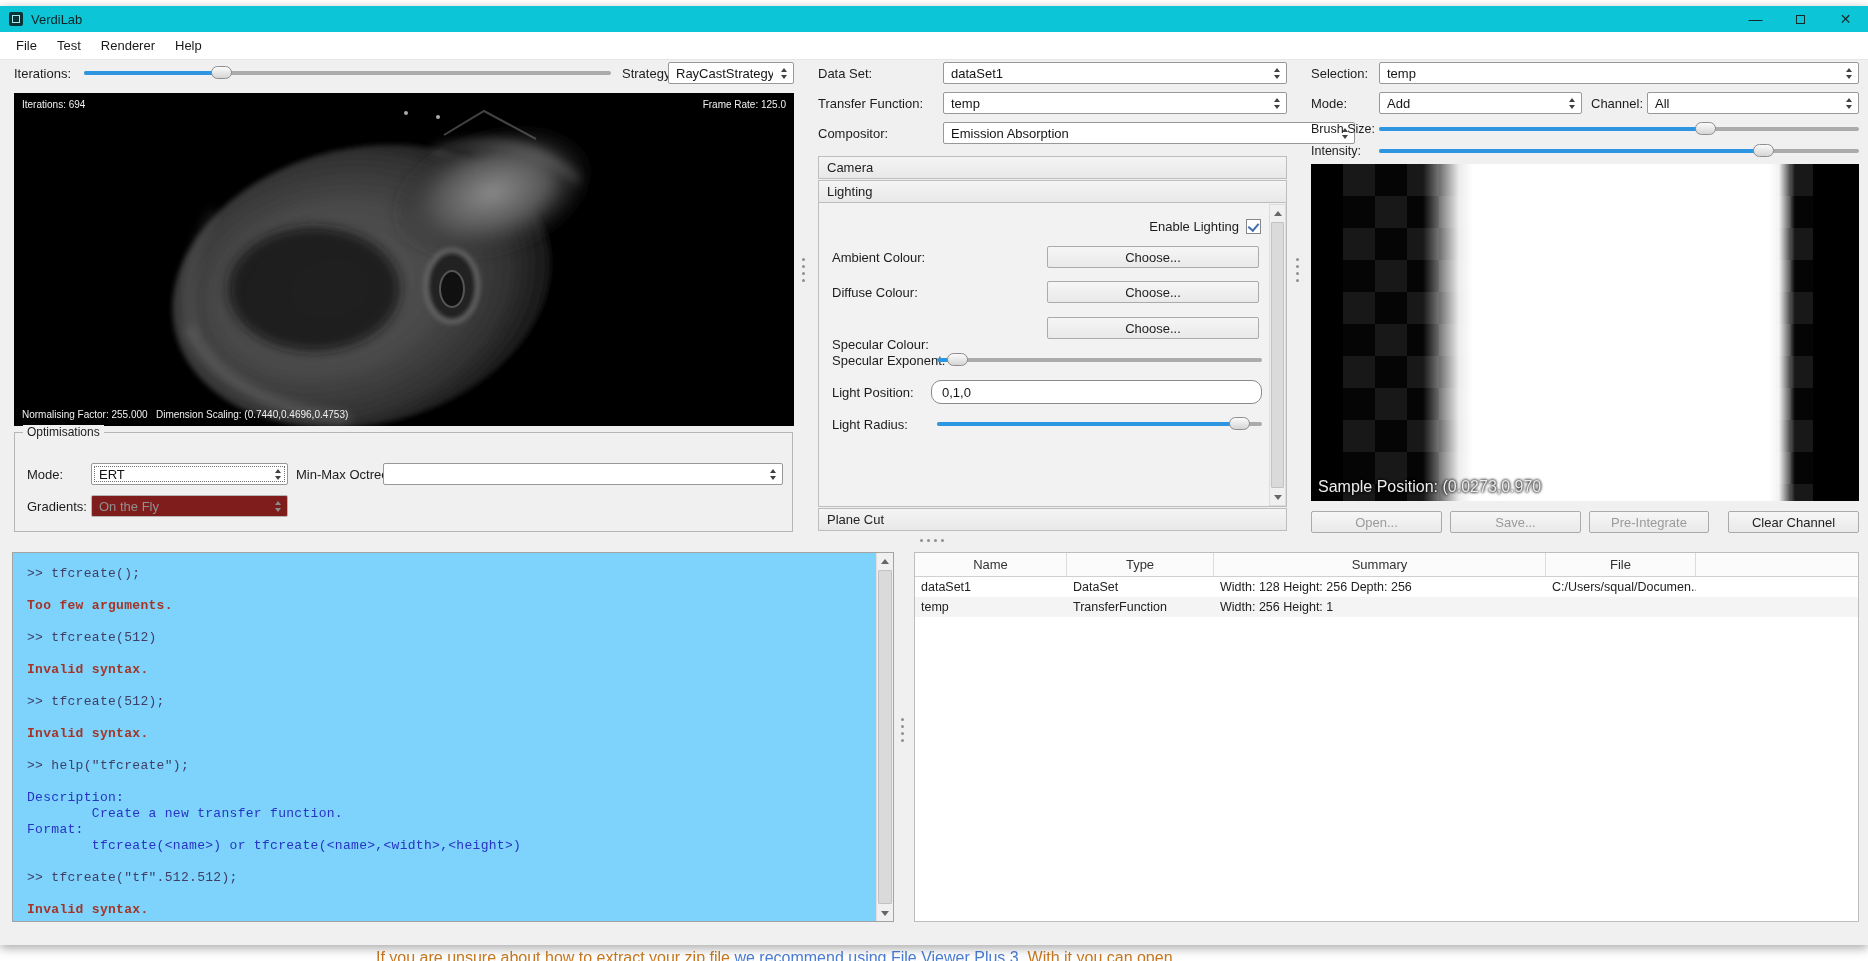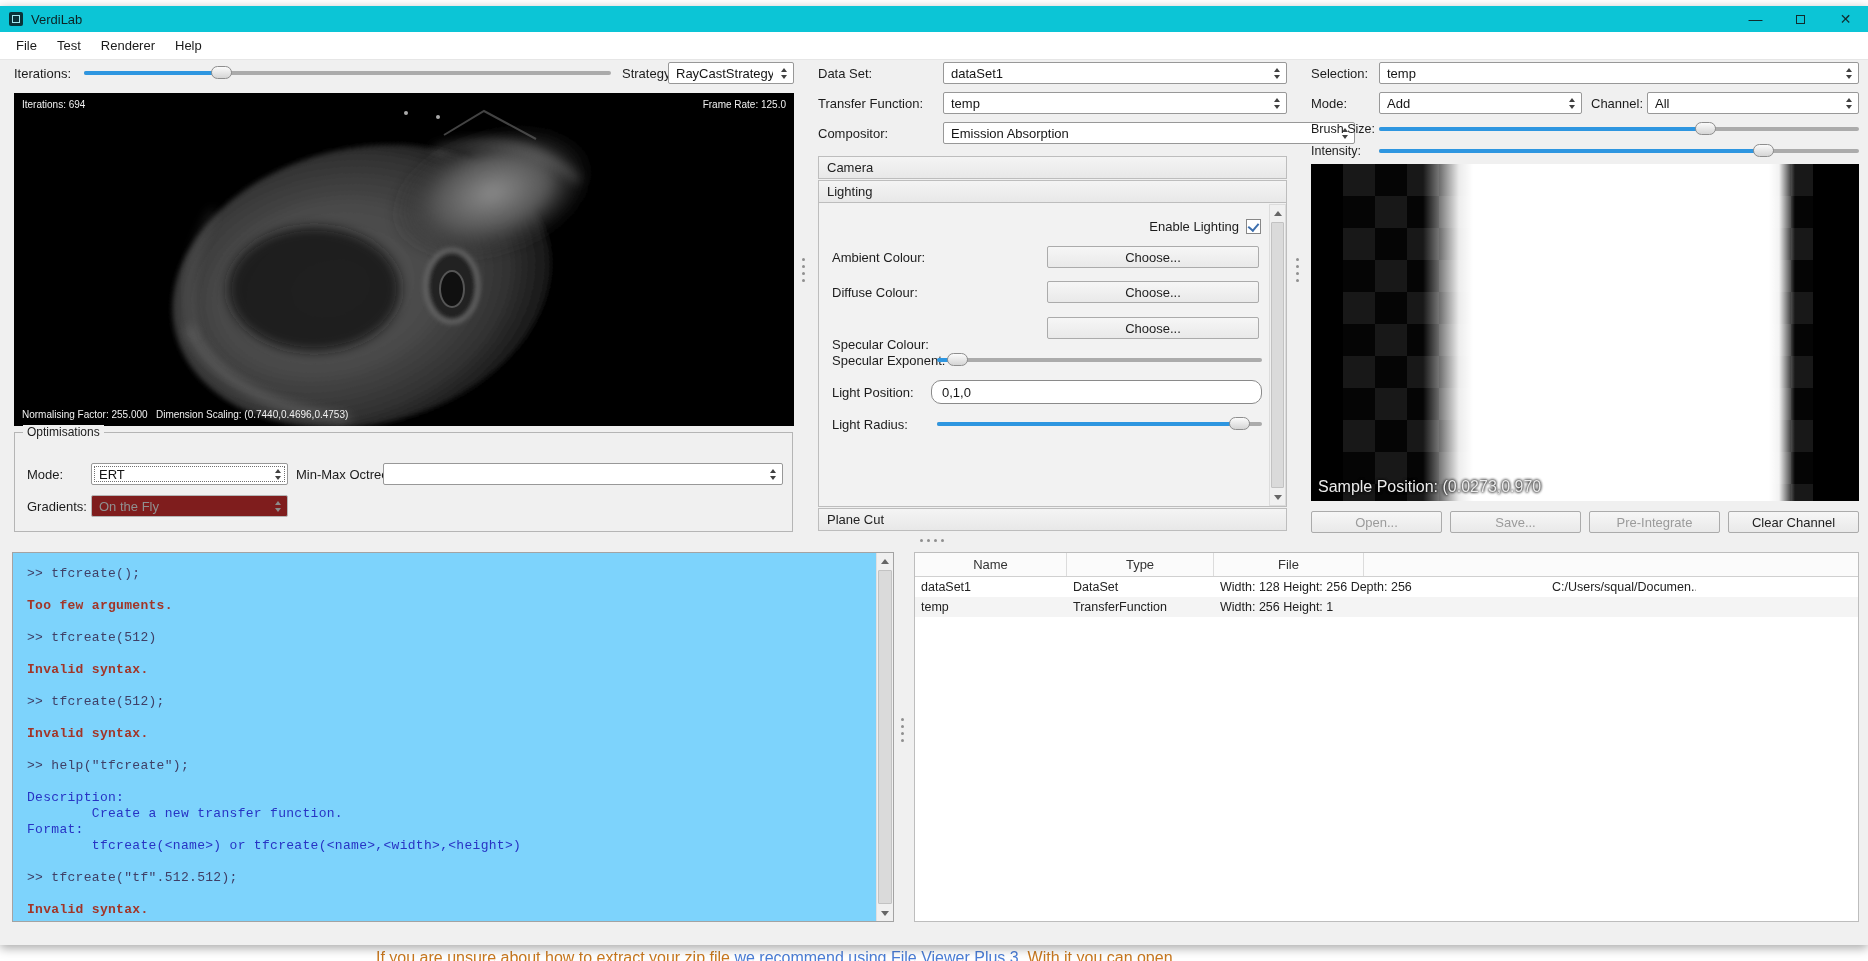--- a/index.html
+++ b/index.html
@@ -341,21 +341,21 @@
     <div class="fill" style="width:80%;"></div>
     <div class="handle" style="left:80%;"></div>
   </div>
 
   <div class="tfcanvas">
     <div class="tf-sample">Sample Position: (0.0273,0.970</div>
   </div>
 
   <div class="btn dim" style="left:1311px;top:505px;width:131px;">Open...</div>
   <div class="btn dim" style="left:1450px;top:505px;width:131px;">Save...</div>
-  <div class="btn dim" style="left:1589px;top:505px;width:131px;">Pre-Integrate</div>
+  <div class="btn dim" style="left:1589px;top:505px;width:120px;">Pre-Integrate</div>
   <div class="btn" style="left:1728px;top:505px;width:131px;">Clear Channel</div>
 
   <div class="console">
     <div class="console-inner">
       <div class="cline cmd">&gt;&gt; tfcreate();</div>
       <div class="cline"></div>
       <div class="cline err">Too few arguments.</div>
       <div class="cline"></div>
       <div class="cline cmd">&gt;&gt; tfcreate(512)</div>
       <div class="cline"></div>
@@ -384,20 +384,21 @@
       <div class="vs-btn bottom">
           <i class="tri sm down"></i>
         </div>
     </div>
   </div>
 
   <div class="dtable">
     <div class="thead">
       <div class="th" style="width:152px;">Name</div>
       <div class="th" style="width:147px;">Type</div>
+      <div class="th" style="width:332px;">Summary</div>
       <div class="th" style="width:150px;">File</div>
       <div class="th" style="flex:1;border-right:none;"></div>
     </div>
     <div class="trow" style="top:24px;">
       <div class="td" style="width:152px;">dataSet1</div>
       <div class="td" style="width:147px;">DataSet</div>
       <div class="td" style="width:332px;">Width: 128 Height: 256 Depth: 256</div>
       <div class="td" style="width:150px;">C:/Users/squal/Documen...</div>
     </div>
     <div class="trow alt" style="top:44px;">

